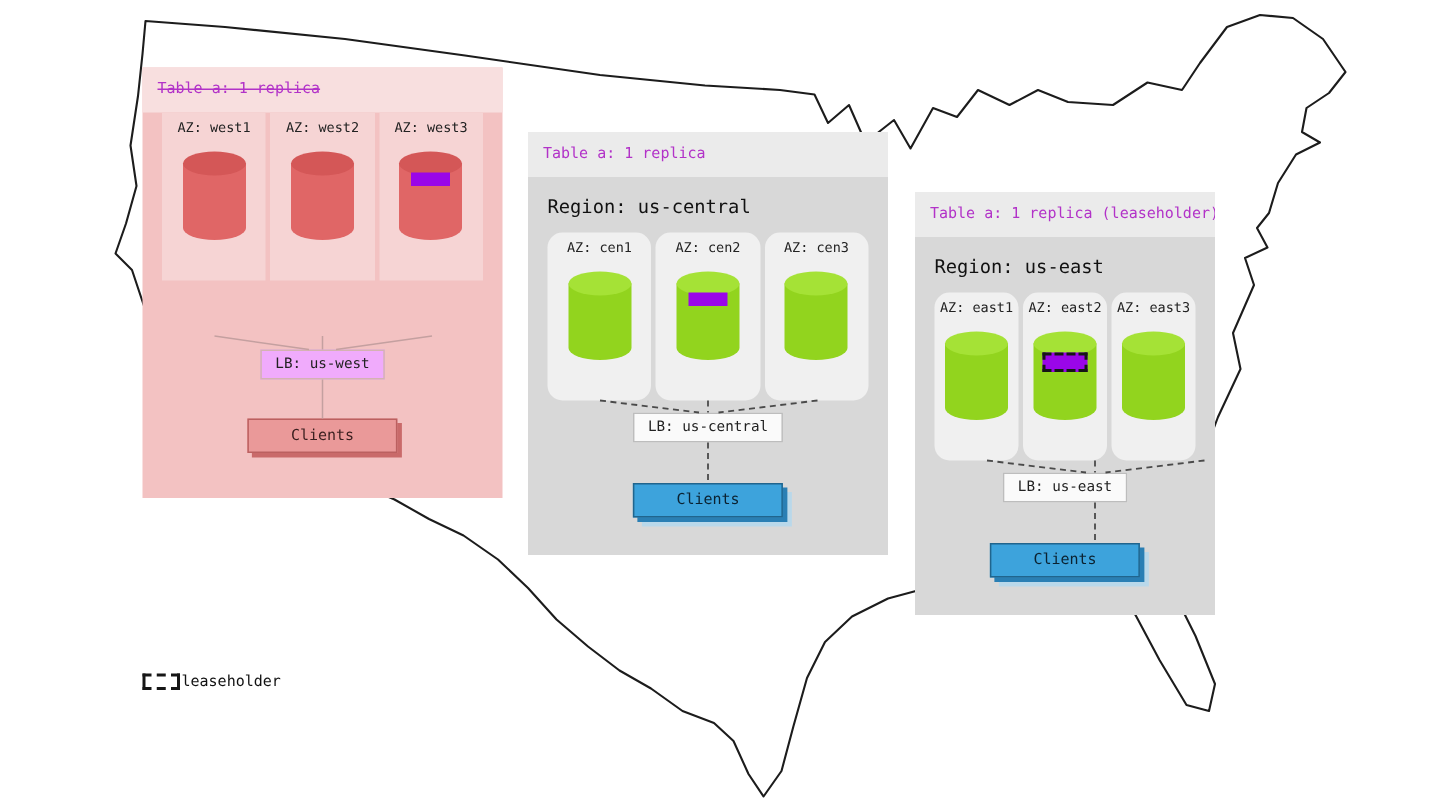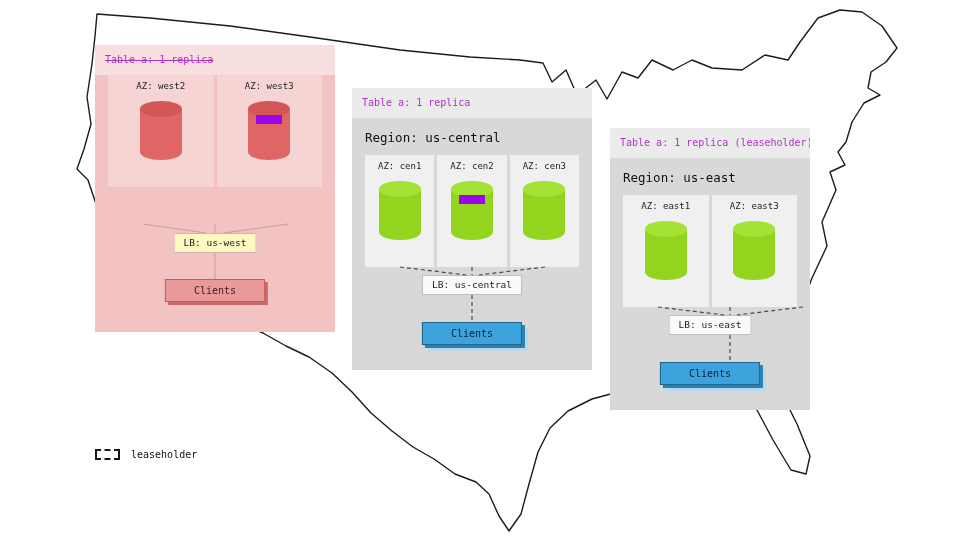--- a/index.html
+++ b/index.html
@@ -23,52 +23,52 @@
                font-size: 10px; color: var(--table-text, #b232c8); white-space: nowrap; overflow: hidden; }
   #region-west .rg-header { background: #f8dfdf; }
   #region-central .rg-header, #region-east .rg-header { background: #ebebeb; }
   .strike { text-decoration: line-through; }
 
   .rg-title { margin: 12px 0 10px 13px; font-size: 12.5px; color: #111; }
 
   .az-row { display: flex; gap: 3px; margin: 0 13px; }
   .az { flex: 1; height: 112px; display: flex; flex-direction: column; align-items: center; padding-top: 6px; }
   #region-west .az { background: #f6d4d4; }
-  #region-central .az, #region-east .az { background: #f0f0f0; }
+  #region-central .az, #region-east .az { background: #f0f0f0; border-radius: 10px; }
   .az-label { font-size: 9px; color: #222; white-space: nowrap; }
 
   .cyl { position: relative; width: 46px; height: 62px; margin-top: 9px; }
   .cyl svg { display: block; }
   .cyl-red  .c-body { fill: var(--cyl-red-body, #e06666); }
   .cyl-red  .c-top  { fill: var(--cyl-red-top, #d45757); }
   .cyl-green .c-body { fill: var(--cyl-green-body, #92d41e); }
   .cyl-green .c-top  { fill: var(--cyl-green-top, #a5e236); }
 
   .marker { position: absolute; left: 50%; top: 15px; transform: translateX(-50%);
             width: 26px; height: 9px; background: var(--replica-marker, #9a06e8); }
   .marker.lease { width: 30px; height: 13px; border: 2px dashed #161616; }
 
   .lb { position: absolute; left: 50%; transform: translateX(-50%);
         height: 20px; line-height: 18px; padding: 0 9px; white-space: nowrap;
         text-align: center; font-size: 9.5px; color: #222;
         background: #fafafa; border: 1px solid #bdbdbd; }
-  #region-west .lb { top: 188px; background: #fef9c3; border-color: #d4b2b2; }
+  #region-west .lb { top: 188px; background: #f0abfc; border-color: #d4b2b2; }
   #region-central .lb, #region-east .lb { top: 187px; }
 
   .clients { position: absolute; left: 50%; transform: translateX(-50%); top: 234px;
              height: 23px; line-height: 21px; padding: 0 28px;
              font-size: 10px; text-align: center; white-space: nowrap; }
   #region-west .clients { background: var(--clients-red, #ea9999); border: 1px solid #bb6060;
                           box-shadow: 3px 3px 0 var(--clients-red-shadow, #c96a6a); color: #3a1f1f; }
   #region-central .clients, #region-east .clients {
       background: var(--clients-blue, #3da3dc); border: 1px solid #20658e;
       box-shadow: 3px 3px 0 var(--clients-blue-shadow, #2a7fb4), 6px 6px 0 #b9d8ea; color: #0b2231; }
 
   .legend { position: absolute; left: 95px; top: 449px; z-index: 2;
-            display: flex; align-items: center; gap: 11px; }
+            display: flex; align-items: center; gap: 1px; }
   .legend-swatch { width: 25px; height: 11px; border: 2px dashed #161616; background: #fff; display: inline-block; }
   .legend-label { font-size: 10px; color: #111; }
 </style>
 </head>
 <body>
 
 <div class="stage">
 
   <svg class="map-svg" width="960" height="540" viewBox="0 0 960 540">
     <path d="M97 14 L150 18 L230 26 L310 37 L400 50 L470 57 L520 60
@@ -85,20 +85,29 @@
              L392 431 L371 413 L352 392 L332 373 L309 357 L286 346 L263 333 L240 323 L216 311 L193 303 L170 297 L147 291
              L130 274 L115 252 L105 228 L96 204 L88 180 L77 169 L84 149 L91 124 L87 97 L92 64 L95 36 Z" fill="none" stroke="#1c1c1c" stroke-width="1.4" stroke-linejoin="round" stroke-linecap="round"></path>
   </svg>
 
   <div class="region" id="region-west">
     <div class="rg-header">
       <span class="strike">Table a: 1 replica</span>
     </div>
     <div class="az-row">
       <div class="az">
+        <div class="az-label">AZ: west1</div>
+        <div class="cyl cyl-red">
+          <svg width="46" height="62" viewBox="0 0 46 62">
+              <path class="c-body" d="M2 9 v43 a21 8 0 0 0 42 0 V9 Z"></path>
+              <ellipse class="c-top" cx="23" cy="9" rx="21" ry="8"></ellipse>
+            </svg>
+        </div>
+      </div>
+      <div class="az">
         <div class="az-label">AZ: west2</div>
         <div class="cyl cyl-red">
           <svg width="46" height="62" viewBox="0 0 46 62">
               <path class="c-body" d="M2 9 v43 a21 8 0 0 0 42 0 V9 Z"></path>
               <ellipse class="c-top" cx="23" cy="9" rx="21" ry="8"></ellipse>
             </svg>
         </div>
       </div>
       <div class="az">
         <div class="az-label">AZ: west3</div>
@@ -160,20 +169,30 @@
     </div>
     <div class="rg-title">Region: us-east</div>
     <div class="az-row">
       <div class="az">
         <div class="az-label">AZ: east1</div>
         <div class="cyl cyl-green">
           <svg width="46" height="62" viewBox="0 0 46 62">
               <path class="c-body" d="M2 9 v43 a21 8 0 0 0 42 0 V9 Z"></path>
               <ellipse class="c-top" cx="23" cy="9" rx="21" ry="8"></ellipse>
             </svg>
+        </div>
+      </div>
+      <div class="az">
+        <div class="az-label">AZ: east2</div>
+        <div class="cyl cyl-green">
+          <svg width="46" height="62" viewBox="0 0 46 62">
+              <path class="c-body" d="M2 9 v43 a21 8 0 0 0 42 0 V9 Z"></path>
+              <ellipse class="c-top" cx="23" cy="9" rx="21" ry="8"></ellipse>
+            </svg>
+          <div class="marker lease"></div>
         </div>
       </div>
       <div class="az">
         <div class="az-label">AZ: east3</div>
         <div class="cyl cyl-green">
           <svg width="46" height="62" viewBox="0 0 46 62">
               <path class="c-body" d="M2 9 v43 a21 8 0 0 0 42 0 V9 Z"></path>
               <ellipse class="c-top" cx="23" cy="9" rx="21" ry="8"></ellipse>
             </svg>
         </div>

